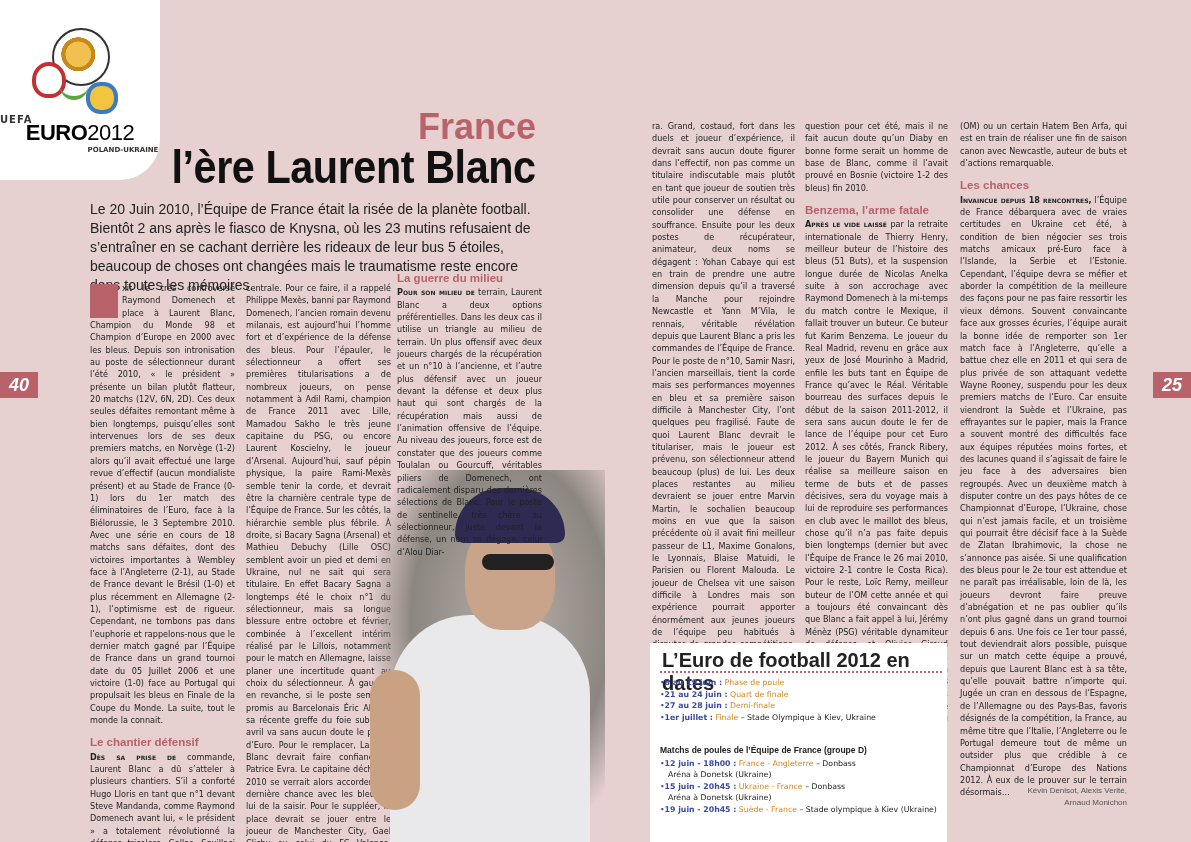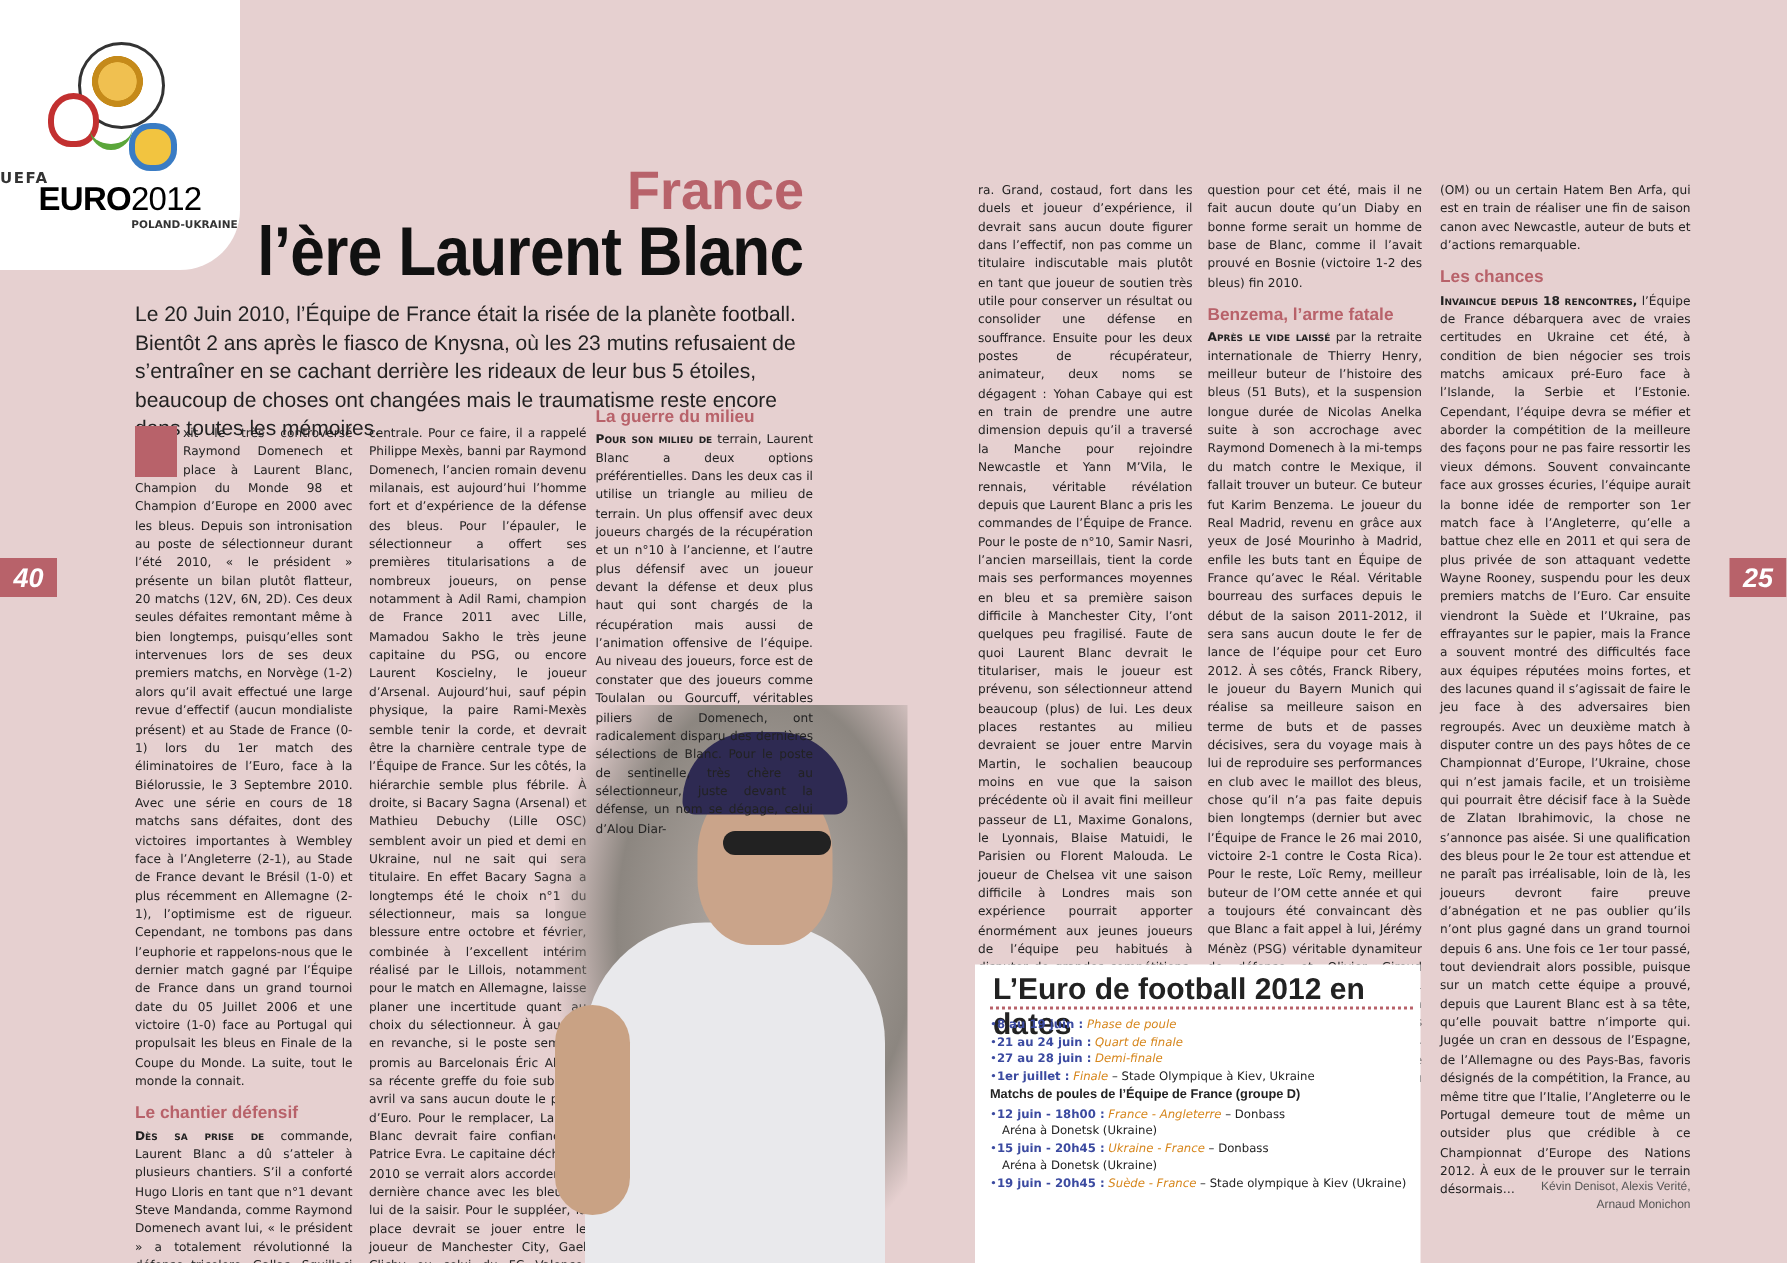--- a/index.html
+++ b/index.html
@@ -29,23 +29,23 @@
   .photo-cap{position:absolute;left:85px;top:18px;width:110px;height:55px;border-radius:55px 55px 10px 10px;background:#2e2a52;}
   .photo-glasses{position:absolute;left:112px;top:84px;width:72px;height:16px;border-radius:8px;background:#222;}
   .photo-shirt{position:absolute;left:20px;top:145px;width:200px;height:227px;border-radius:80px 80px 0 0;background:#e9e9ec;}
   .photo-arm{position:absolute;left:0px;top:200px;width:50px;height:140px;border-radius:25px;background:#c9a284;}
   .dates-box{position:absolute;left:650px;top:643px;width:297px;height:199px;background:#fff;}
   .dates-title{position:absolute;left:12px;top:6px;font-family:"Liberation Sans",sans-serif;font-size:20px;font-weight:bold;color:#222;}
   .dates-dots{position:absolute;left:10px;top:28px;width:282px;border-top:2px dotted #b8626a;}
   .dates-list{position:absolute;left:10px;top:34px;width:285px;font-size:7.8px;line-height:11.5px;}
   .dates-list .row{white-space:nowrap;}
   .dl-date{color:#3b4aa0;font-weight:bold;}
-  .dl-phase{color:#d6861c;font-style:italic;}
+  .dl-phase{color:#d6861c;}
   .dl-venue{color:#222;}
-  .dates-sub{font-size:8.5px;font-weight:bold;color:#222;margin-top:1px;margin-bottom:1px;font-family:"Liberation Sans",sans-serif;}
+  .dates-sub{font-size:8.5px;font-weight:bold;color:#222;margin-top:22px;margin-bottom:1px;font-family:"Liberation Sans",sans-serif;}
   .indent{padding-left:8px;}
   .bullet{color:#3b4aa0;}
   .authors{position:absolute;left:960px;top:785px;width:167px;text-align:right;font-size:8px;line-height:12px;color:#555;font-family:"Liberation Sans",sans-serif;}
 </style>
 </head>
 <body>
 
 <div class="logo-panel">
   <div class="logo-ball"></div>
   <div class="logo-flower1"></div>

